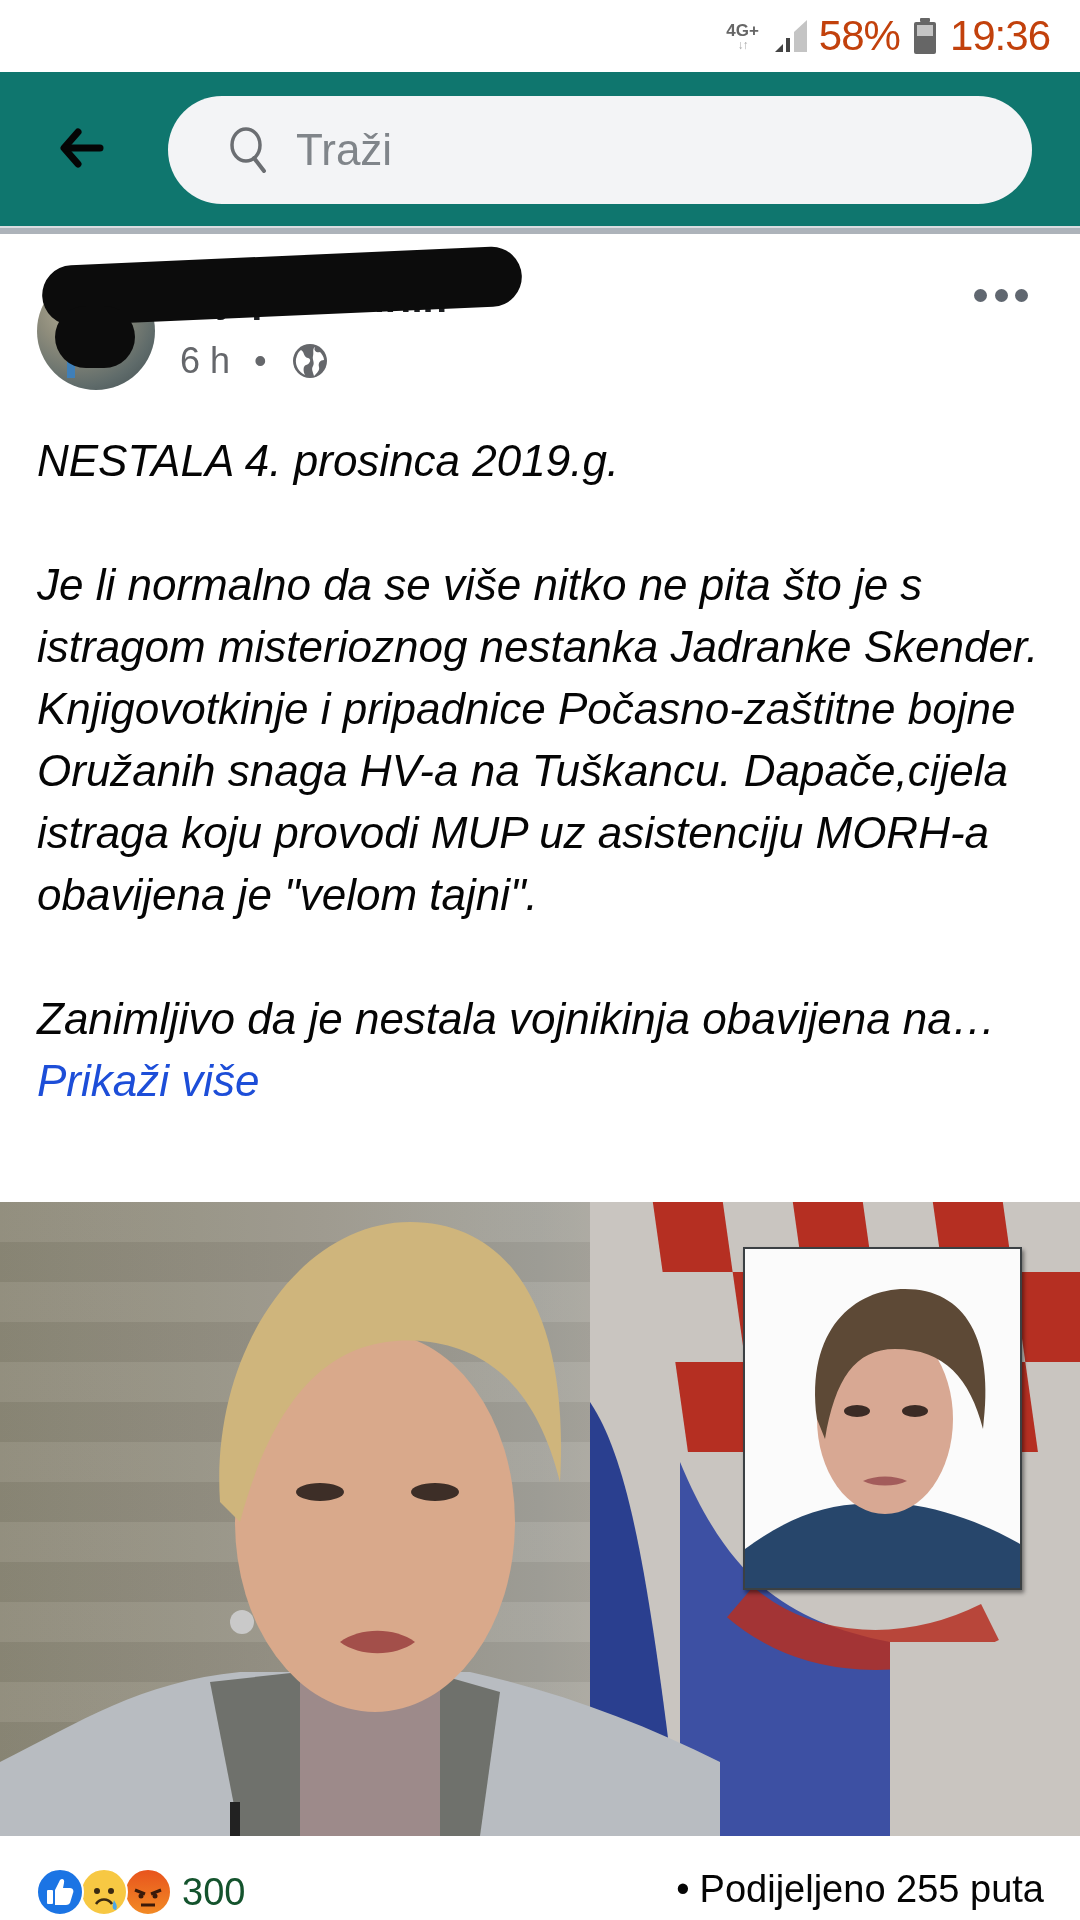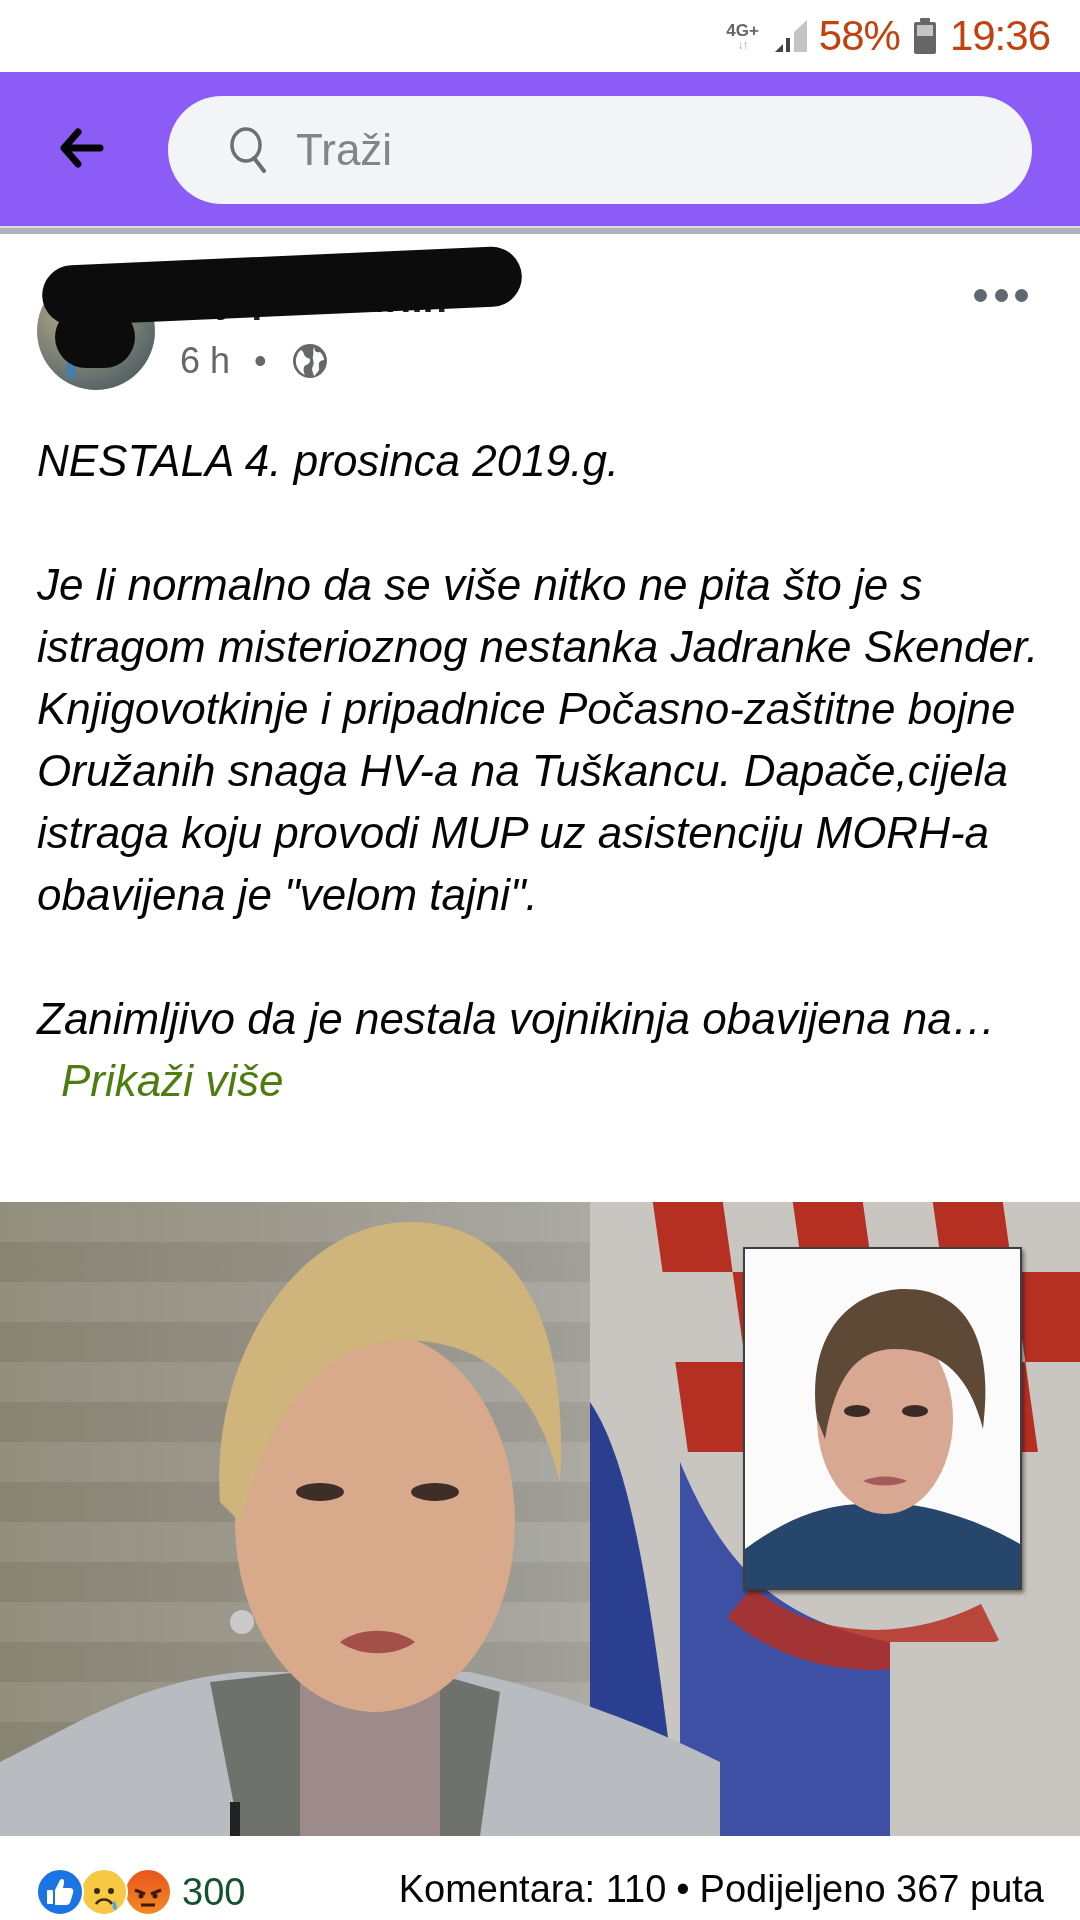--- a/index.html
+++ b/index.html
@@ -13,21 +13,21 @@
   .net-label { font-size: 17px; font-weight: bold; color: #666; }
   .net-arrows { font-size: 12px; color: #aaa; letter-spacing: -1px; }
   .signal { width: 36px; height: 36px; position: relative; }
   .battery-pct, .clock { font-size: 42px; color: #c2410c; letter-spacing: -1px; }
   .battery { width: 22px; height: 36px; position: relative; margin: 0 4px; }
   .battery .cap { position: absolute; left: 6px; top: 0; width: 10px; height: 4px; background: #666; border-radius: 1px; }
   .battery .body { position: absolute; left: 0; top: 4px; width: 22px; height: 32px; background: #666; border-radius: 2px; }
   .battery .fill-empty { position: absolute; left: 3px; top: 7px; width: 16px; height: 11px; background: #c4c4c4; }
 
   
-  .top-nav { position: absolute; top: 72px; left: 0; width: 1080px; height: 154px; background: #8b5cf6; }
+  .top-nav { position: absolute; top: 72px; left: 0; width: 1080px; height: 154px; background: #0f766e; }
   .back-btn { position: absolute; left: 50px; top: 50px; width: 62px; height: 52px; display: flex; align-items: center; justify-content: center; cursor: pointer; }
   .search-box { position: absolute; left: 168px; top: 24px; width: 864px; height: 108px; background: #f3f4f6; border-radius: 54px; display: flex; align-items: center; padding-left: 58px; }
   .search-icon { width: 50px; height: 50px; margin-right: 20px; }
   .search-input { border: none; background: transparent; font-family: "Liberation Sans", sans-serif; font-size: 44px; color: #7f7f7f; outline: none; width: 700px; }
   .search-input::placeholder { color: #80858a; }
   .divider { position: absolute; top: 226px; left: 0; width: 1080px; height: 8px; background: #adb3ba; border-top: 2px solid #dadde1; }
 
   
   .post-header { position: absolute; top: 234px; left: 0; width: 1080px; height: 180px; }
   .avatar { position: absolute; left: 37px; top: 38px; width: 118px; height: 118px; border-radius: 50%; overflow: hidden;
@@ -37,21 +37,21 @@
   .redaction { position: absolute; left: 42px; top: 22px; width: 480px; height: 60px; background: #0c0c0c; border-radius: 30px; transform: rotate(-2.5deg); }
   .redaction2 { position: absolute; left: 55px; top: 72px; width: 80px; height: 62px; background: #0c0c0c; border-radius: 40px; }
   .meta { position: absolute; left: 180px; top: 106px; display: flex; align-items: center; gap: 24px; font-size: 36px; color: #65676b; }
   .globe-icon { width: 38px; height: 38px; }
   .more-btn { position: absolute; right: 52px; top: 46px; width: 54px; height: 30px; display: flex; align-items: center; justify-content: space-between; cursor: pointer; }
   .more-btn .dot { width: 13px; height: 13px; border-radius: 50%; background: #606770; }
 
   .post-body { position: absolute; top: 430px; left: 37px; width: 1010px; font-size: 44px; line-height: 62px; color: #050505; }
   .post-body p { margin: 0; font-style: italic; }
   .post-body .gap { height: 62px; }
-  .see-more { color: #4d7c0f; cursor: pointer; margin-left: 24px; }
+  .see-more { color: #1d4ed8; cursor: pointer; }
 
   
   .post-image { position: absolute; top: 1202px; left: 0; width: 1080px; height: 634px; overflow: hidden;
     background: linear-gradient(90deg, #8d8978 0%, #9a968a 30%, #a3a29b 50%, #b1aca2 60%, #c9c4bd 100%); }
   .bg-stripes { position: absolute; inset: 0; background: repeating-linear-gradient(180deg, rgba(255,255,255,0.05) 0 40px, rgba(0,0,0,0.04) 40px 80px); }
   .flag { position: absolute; left: 590px; top: 0; width: 490px; height: 634px; }
   .person-main { position: absolute; left: 0; top: 0; width: 720px; height: 634px; }
   .inset-photo { position: absolute; left: 743px; top: 45px; width: 279px; height: 343px; background: #fdfdfd; border: 2px solid #3b4043; box-shadow: 2px 3px 4px rgba(0,0,0,0.45); overflow: hidden; }
 
   
@@ -206,17 +206,16 @@
           <path d="M9 20 L19 24" stroke="#3a1a0a" stroke-width="3"></path>
           <path d="M35 20 L25 24" stroke="#3a1a0a" stroke-width="3"></path>
           <circle cx="15" cy="26" r="2.5" fill="#3a1a0a"></circle>
           <circle cx="29" cy="26" r="2.5" fill="#3a1a0a"></circle>
           <path d="M15 35 L29 35" stroke="#3a1a0a" stroke-width="3"></path>
         </svg>
     </div>
     <span class="react-count">300</span>
   </div>
   <div class="comments-shares">
-    <span>Komentara: 110</span>
     <span>•</span>
-    <span>Podijeljeno 367 puta</span>
+    <span>Podijeljeno 255 puta</span>
   </div>
 </div>
 
 </body></html>

